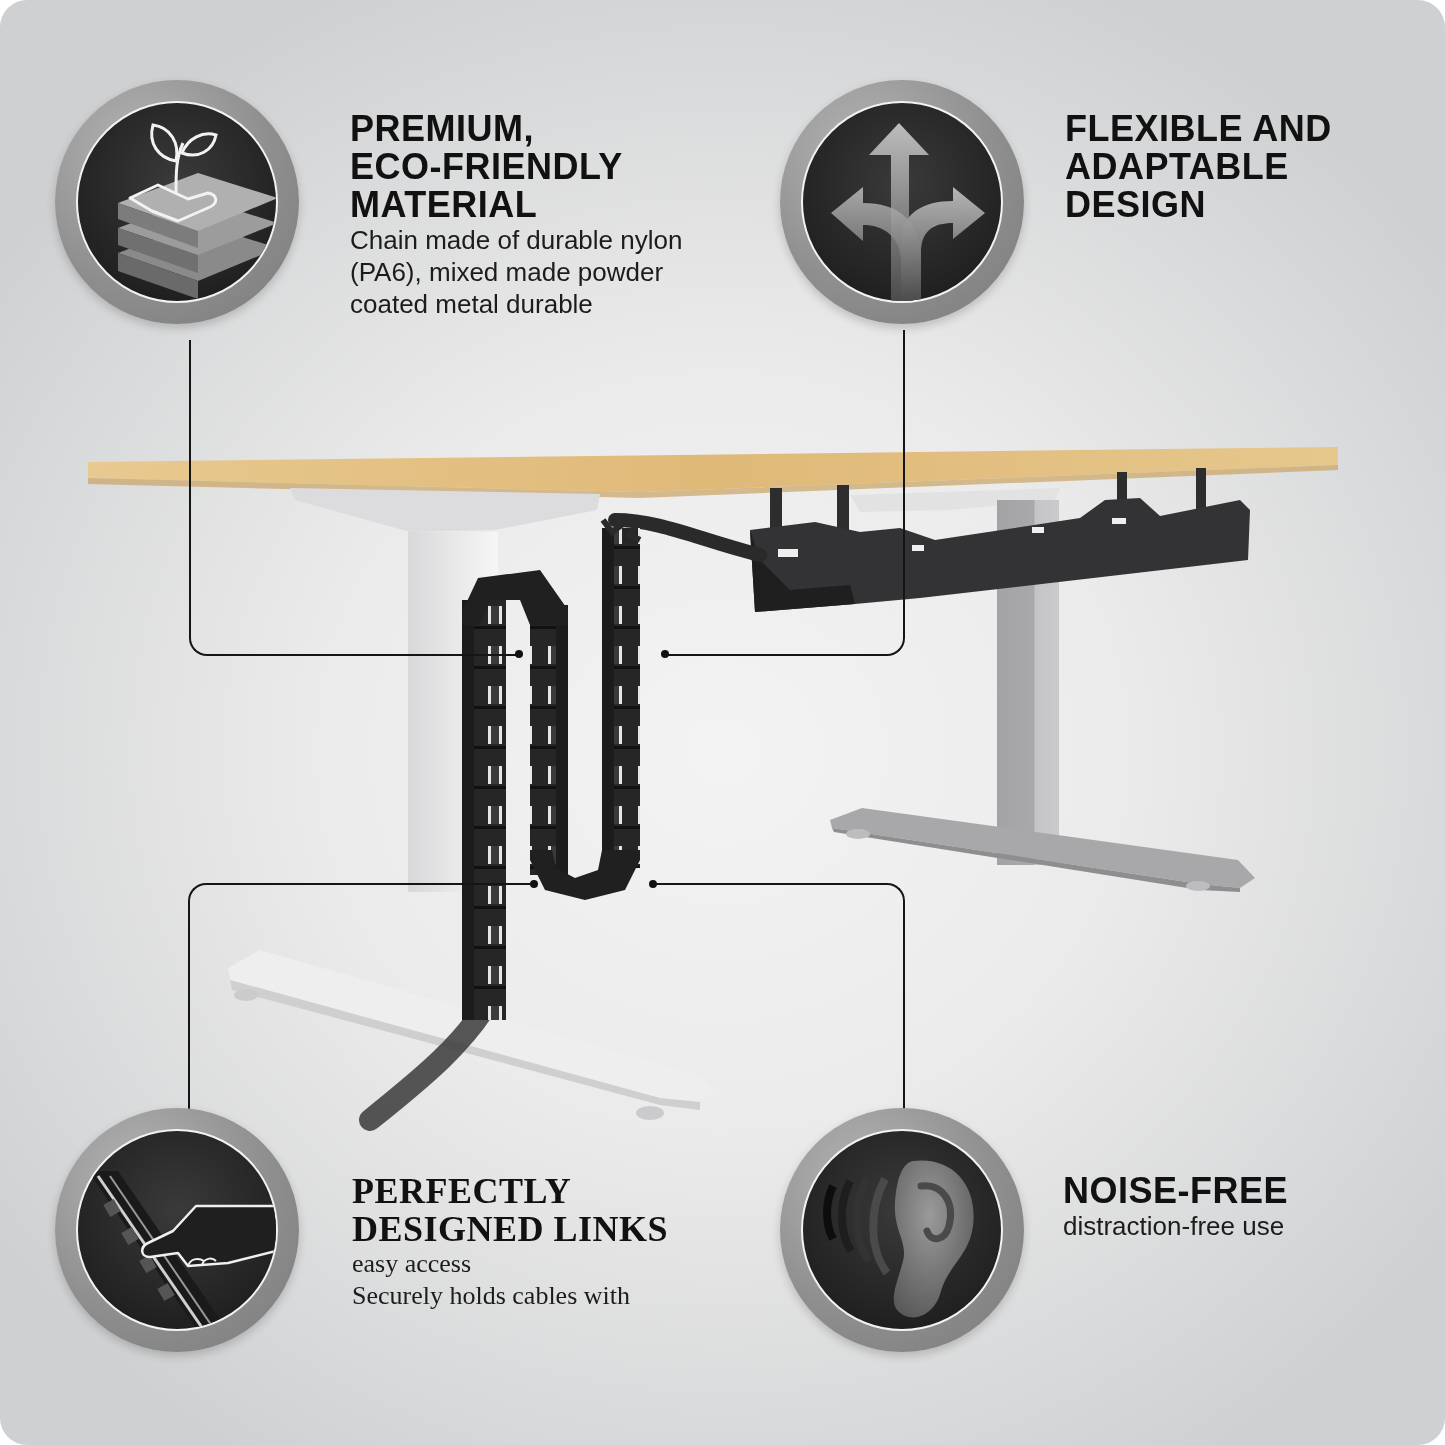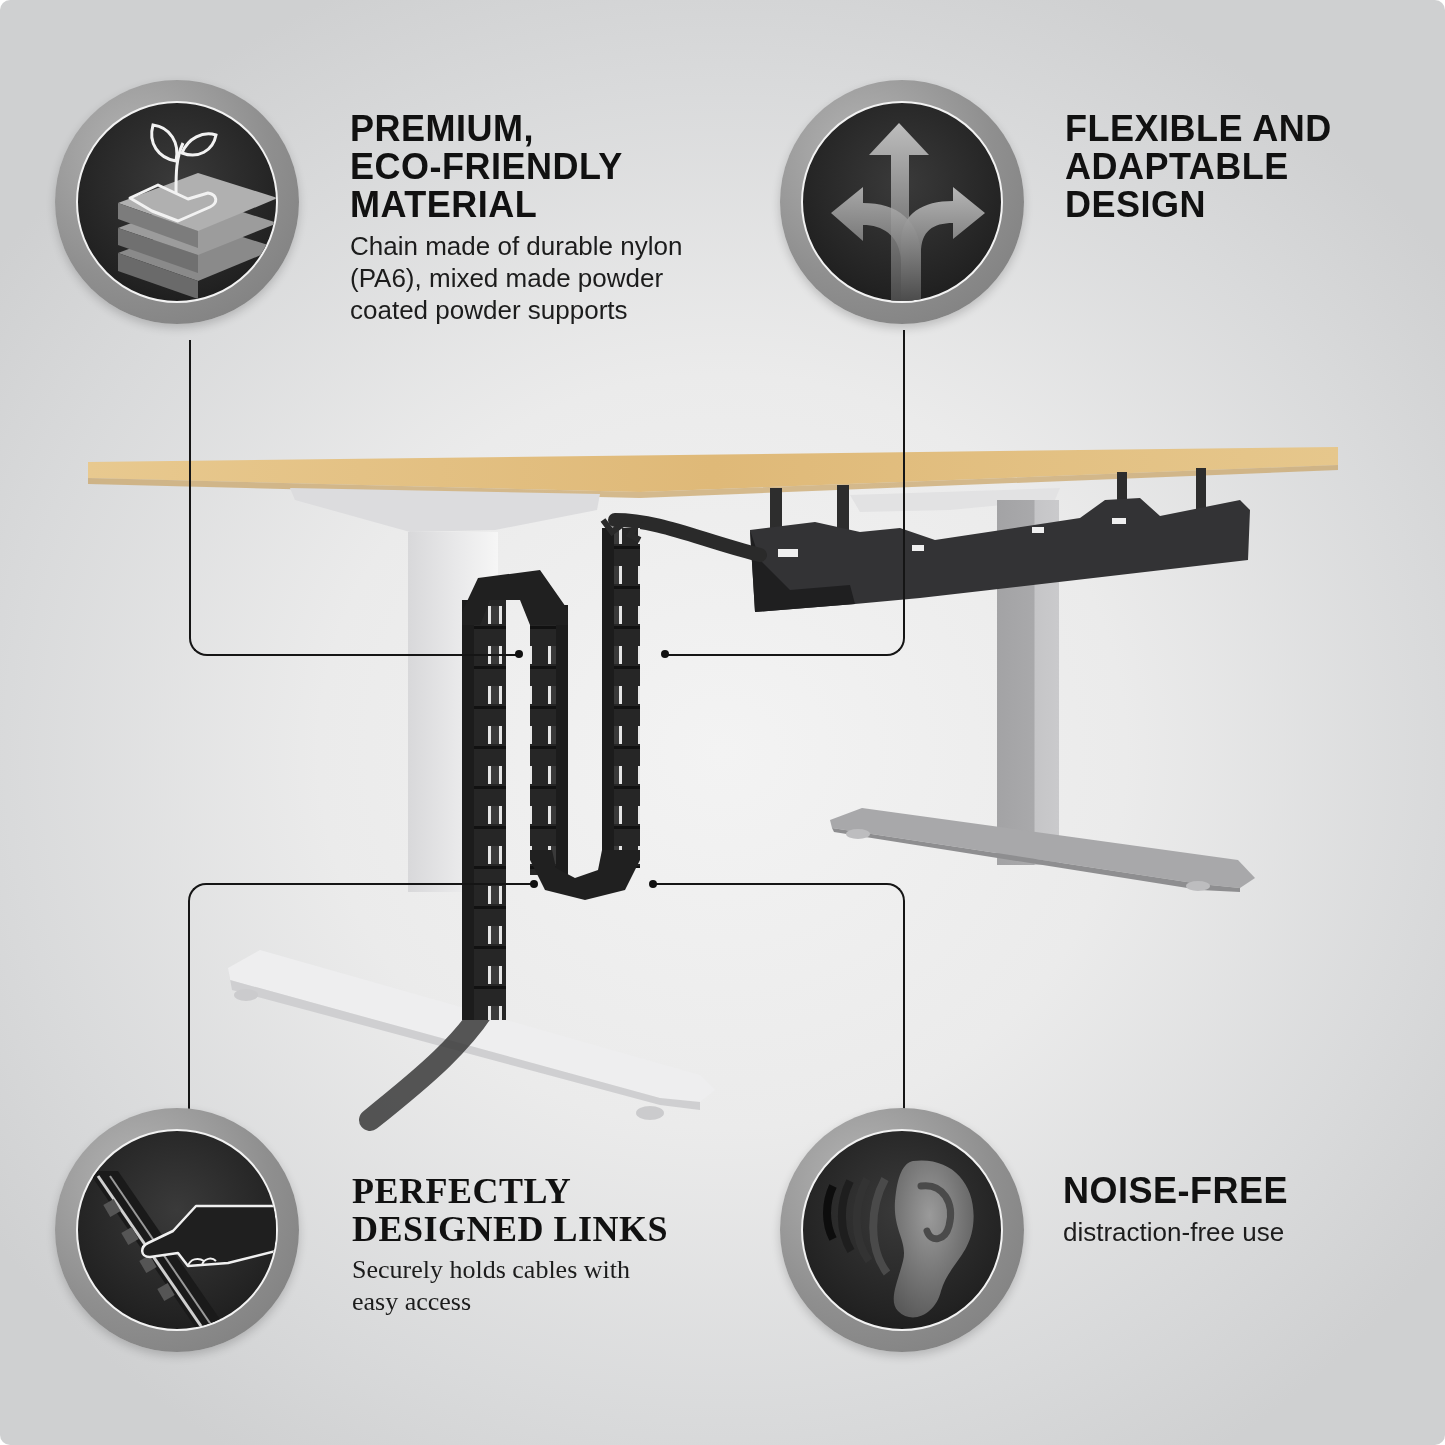--- a/index.html
+++ b/index.html
@@ -1,36 +1,36 @@
 <!DOCTYPE html>
 <html><head>
 <meta charset="utf-8">
 <style>
   html, body { margin: 0; padding: 0; background: #ffffff; }
   body { width: 1445px; height: 1445px; overflow: hidden; position: relative; font-family: "Liberation Sans", "DejaVu Sans", sans-serif; }
   .canvas {
     position: absolute; left: 0; top: 0; width: 1445px; height: 1445px;
-    border-radius: 10px; overflow: hidden;
+    border-radius: 27px; overflow: hidden;
     background: radial-gradient(ellipse 62% 58% at 50% 52%, #f3f3f3 0%, #ebebeb 45%, #d9dadb 80%, #cfd0d1 100%);
   }
   .scene { position: absolute; left: 0; top: 0; width: 1445px; height: 1445px; }
 
   .feature-badge { position: absolute; width: 244px; height: 244px; border-radius: 50%;
     background: radial-gradient(circle at 35% 30%, #b5b5b5 0%, #8f8f8f 55%, #7a7a7a 100%);
     box-shadow: 0 4px 10px rgba(0,0,0,0.18);
   }
   .feature-badge .inner { position: absolute; left: 21px; top: 21px; width: 198px; height: 198px; border-radius: 50%;
     border: 2px solid #f2f2f2; overflow: hidden;
     background: radial-gradient(circle at 50% 40%, #3a3a3a 0%, #222 70%, #141414 100%);
   }
   .feature-badge svg { position: absolute; left: 0; top: 0; width: 198px; height: 198px; }
 
   .feature-text { position: absolute; color: #111; }
   .feature-title { font-weight: 700; font-size: 36px; line-height: 38px; letter-spacing: 0.5px; text-transform: uppercase; margin: 0; }
-  .feature-desc { font-size: 26px; line-height: 32px; color: #1c1c1c; margin-top: 6px; }
+  .feature-desc { font-size: 26px; line-height: 32px; color: #1c1c1c; }
   .feature-title span, .feature-desc span { display: block; }
 
   .callout-line { position: absolute; border-color: #151515; border-style: solid; border-width: 0; }
   .callout-dot { position: absolute; width: 8px; height: 8px; border-radius: 50%; background: #111; }
 </style>
 </head>
 <body>
 
 <div class="canvas">
 
@@ -143,21 +143,21 @@
   </div>
   <div class="feature-text" style="left:350px; top:110px; width:400px;">
     <div class="feature-title">
       <span>PREMIUM,</span>
       <span>ECO-FRIENDLY</span>
       <span>MATERIAL</span>
     </div>
     <div class="feature-desc">
       <span>Chain made of durable nylon</span>
       <span>(PA6), mixed made powder</span>
-      <span>coated powder supports</span>
+      <span>coated metal durable</span>
     </div>
   </div>
 
   <div class="feature-badge" style="left:780px; top:80px;">
     <div class="inner">
       <svg viewBox="0 0 198 198">
         <defs>
           <linearGradient id="arr" x1="0" y1="0" x2="0" y2="1">
             <stop offset="0" stop-color="#bdbdbd"></stop>
             <stop offset="1" stop-color="#4a4a4a"></stop>
@@ -193,22 +193,22 @@
         <path d="M110 135 C112 128,120 126,126 130 M124 134 C126 127,134 126,138 130" fill="none" stroke="#f0f0f0" stroke-width="2"></path>
       </svg>
     </div>
   </div>
   <div class="feature-text" style="left:352px; top:1172px; width:400px;font-family:Liberation Serif, serif;">
     <div class="feature-title">
       <span>PERFECTLY</span>
       <span>DESIGNED LINKS</span>
     </div>
     <div class="feature-desc">
+      <span>easy access</span>
       <span>Securely holds cables with</span>
-      <span>easy access</span>
     </div>
   </div>
 
   <div class="feature-badge" style="left:780px; top:1108px;">
     <div class="inner">
       <svg viewBox="0 0 198 198">
         <defs>
           <radialGradient id="ear" cx="0.45" cy="0.35" r="0.7">
             <stop offset="0" stop-color="#9a9a9a"></stop>
             <stop offset="1" stop-color="#5a5a5a"></stop>

